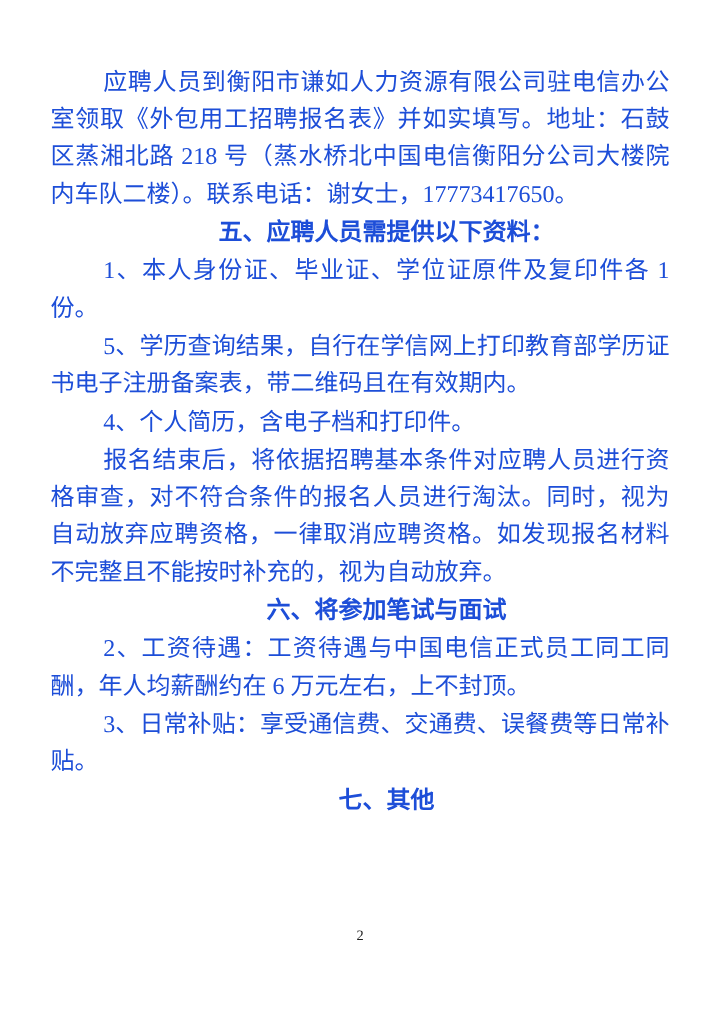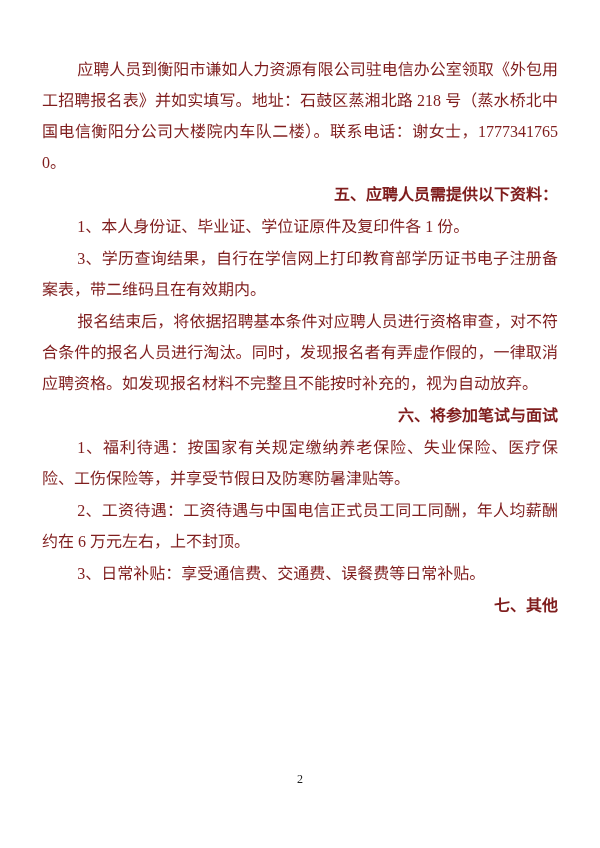--- a/index.html
+++ b/index.html
@@ -14,52 +14,52 @@
     background: #ffffff;
     overflow: hidden;
     font-family: "Liberation Serif", "DejaVu Serif", serif;
     color: #1c1c1c;
   }
   .content {
     padding: 54px 42px 0 42px;
   }
   .para {
     margin: 0 0 1px 0;
-    font-size: 16px;
+    font-size: 20px;
     line-height: 31px;
     text-align: justify;
     text-indent: 2.2em;
-    color: #7f1d1d;
+    color: #1d4ed8;
     word-break: break-all;
   }
   .para.heading {
     font-weight: 700;
-    text-align: right;
+    text-align: center;
   }
   .page-number {
     position: absolute;
     top: 771px;
     left: 0;
     right: 0;
     text-align: center;
     font-size: 12px;
     line-height: 16px;
     color: #1c1c1c;
   }
 </style>
 </head>
 <body>
 
 <div class="page">
   <div class="content">
     <p class="para body">应聘人员到衡阳市谦如人力资源有限公司驻电信办公室领取《外包用工招聘报名表》并如实填写。地址：石鼓区蒸湘北路 218 号（蒸水桥北中国电信衡阳分公司大楼院内车队二楼）。联系电话：谢女士，17773417650。</p>
     <p class="para heading">五、应聘人员需提供以下资料：</p>
     <p class="para body">1、本人身份证、毕业证、学位证原件及复印件各 1 份。</p>
-    <p class="para body">3、学历查询结果，自行在学信网上打印教育部学历证书电子注册备案表，带二维码且在有效期内。</p>
-    <p class="para body">报名结束后，将依据招聘基本条件对应聘人员进行资格审查，对不符合条件的报名人员进行淘汰。同时，发现报名者有弄虚作假的，一律取消应聘资格。如发现报名材料不完整且不能按时补充的，视为自动放弃。</p>
+    <p class="para body">5、学历查询结果，自行在学信网上打印教育部学历证书电子注册备案表，带二维码且在有效期内。</p>
+    <p class="para body">4、个人简历，含电子档和打印件。</p>
+    <p class="para body">报名结束后，将依据招聘基本条件对应聘人员进行资格审查，对不符合条件的报名人员进行淘汰。同时，视为自动放弃应聘资格，一律取消应聘资格。如发现报名材料不完整且不能按时补充的，视为自动放弃。</p>
     <p class="para heading">六、将参加笔试与面试</p>
-    <p class="para body">1、福利待遇：按国家有关规定缴纳养老保险、失业保险、医疗保险、工伤保险等，并享受节假日及防寒防暑津贴等。</p>
     <p class="para body">2、工资待遇：工资待遇与中国电信正式员工同工同酬，年人均薪酬约在 6 万元左右，上不封顶。</p>
     <p class="para body">3、日常补贴：享受通信费、交通费、误餐费等日常补贴。</p>
     <p class="para heading">七、其他</p>
   </div>
   <div class="page-number">2</div>
 </div>
 
 </body></html>

